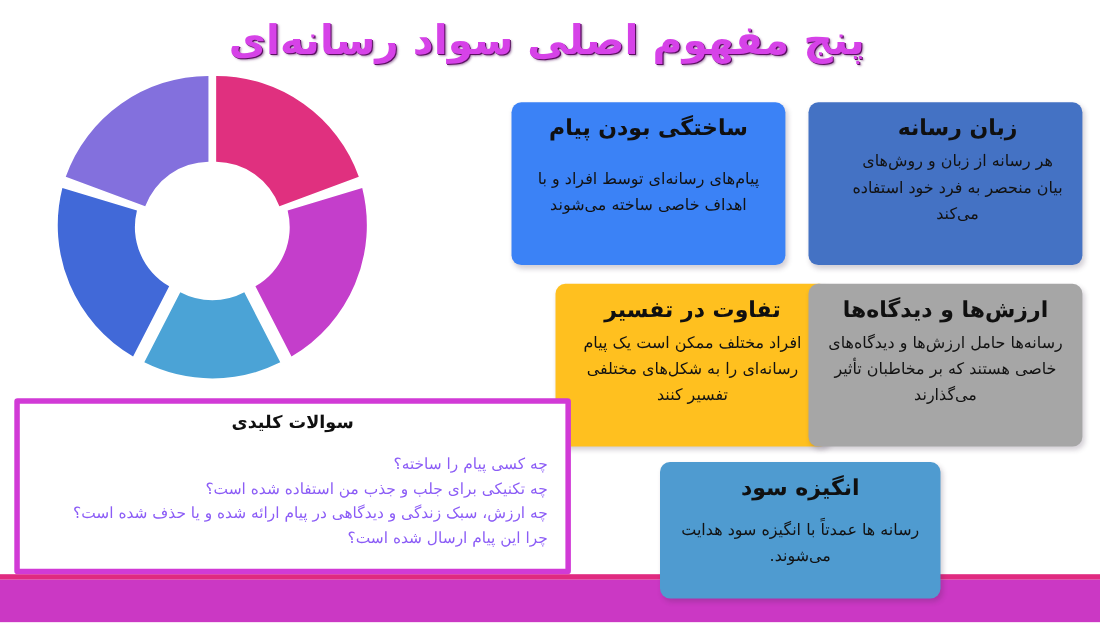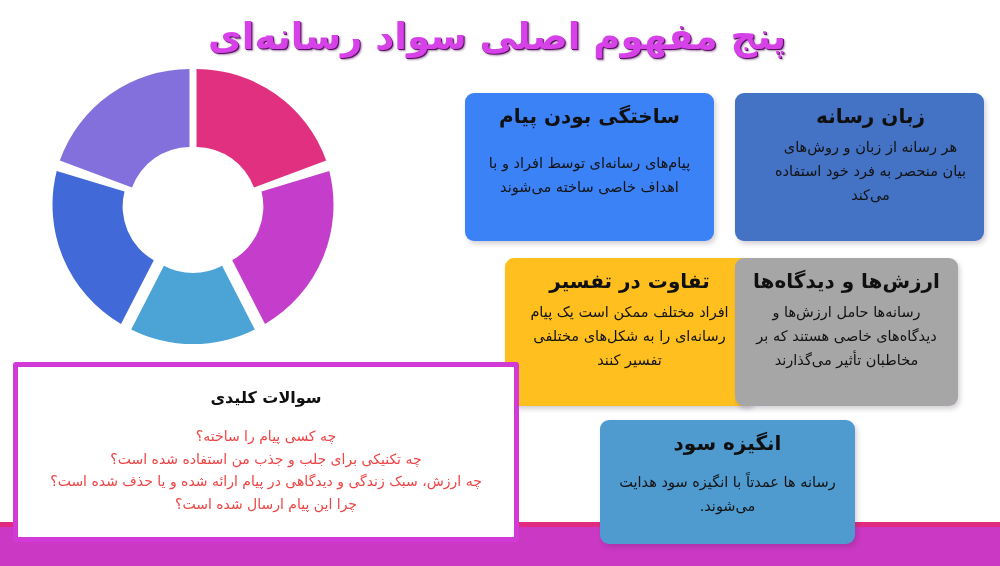--- a/index.html
+++ b/index.html
@@ -122,57 +122,58 @@
   #card-language {
     left: 735px; top: 93px;
     width: 249px; height: 148px;
   }
   #card-interpretation {
     left: 465px; top: 258px;
     width: 249px; height: 148px; margin-left: 40px;
   }
   #card-values {
     left: 735px; top: 258px;
-    width: 223px; height: 148px;
+    width: 249px; height: 148px;
   }
   #card-profit {
     left: 600px; top: 420px;
     width: 255px; height: 124px;
   }
   #card-profit .card-body { margin-top: 14px; }
   #card-language .card-body { margin-top: 0px; }
   #card-constructed .card-body { margin-top: 22px; }
   #card-values .card-body { margin-top: 2px; }
   #card-interpretation .card-body { margin-top: 2px; }
 
   
   #questions-panel {
     position: absolute;
     left: 13px;
     top: 362px;
     width: 506px;
-    height: 180px;
+    height: 160px;
     background: #ffffff;
     border: 5px solid #d13ad6;
     border-radius: 3px;
-    padding: 21px 16px 6px;
+    padding: 7px 16px 6px;
     text-align: center;
     z-index: 3;
   }
   .questions-title {
     font-size: 16px;
     font-weight: 700;
     color: #101010;
     margin-bottom: 18px;
   }
   .questions-list { list-style: none; }
   .questions-list li {
     font-size: 14px;
     line-height: 1.62;
-    color: #ef4444;
+    color: #8b5cf6;
+    text-align: right;
   }
 
   .card, #questions-panel, .donut-wrap, .poster-title { z-index: 4; }
   .band-wrap { z-index: 1; }
 </style>
 </head>
 <body>
 
 <div id="poster">
 

